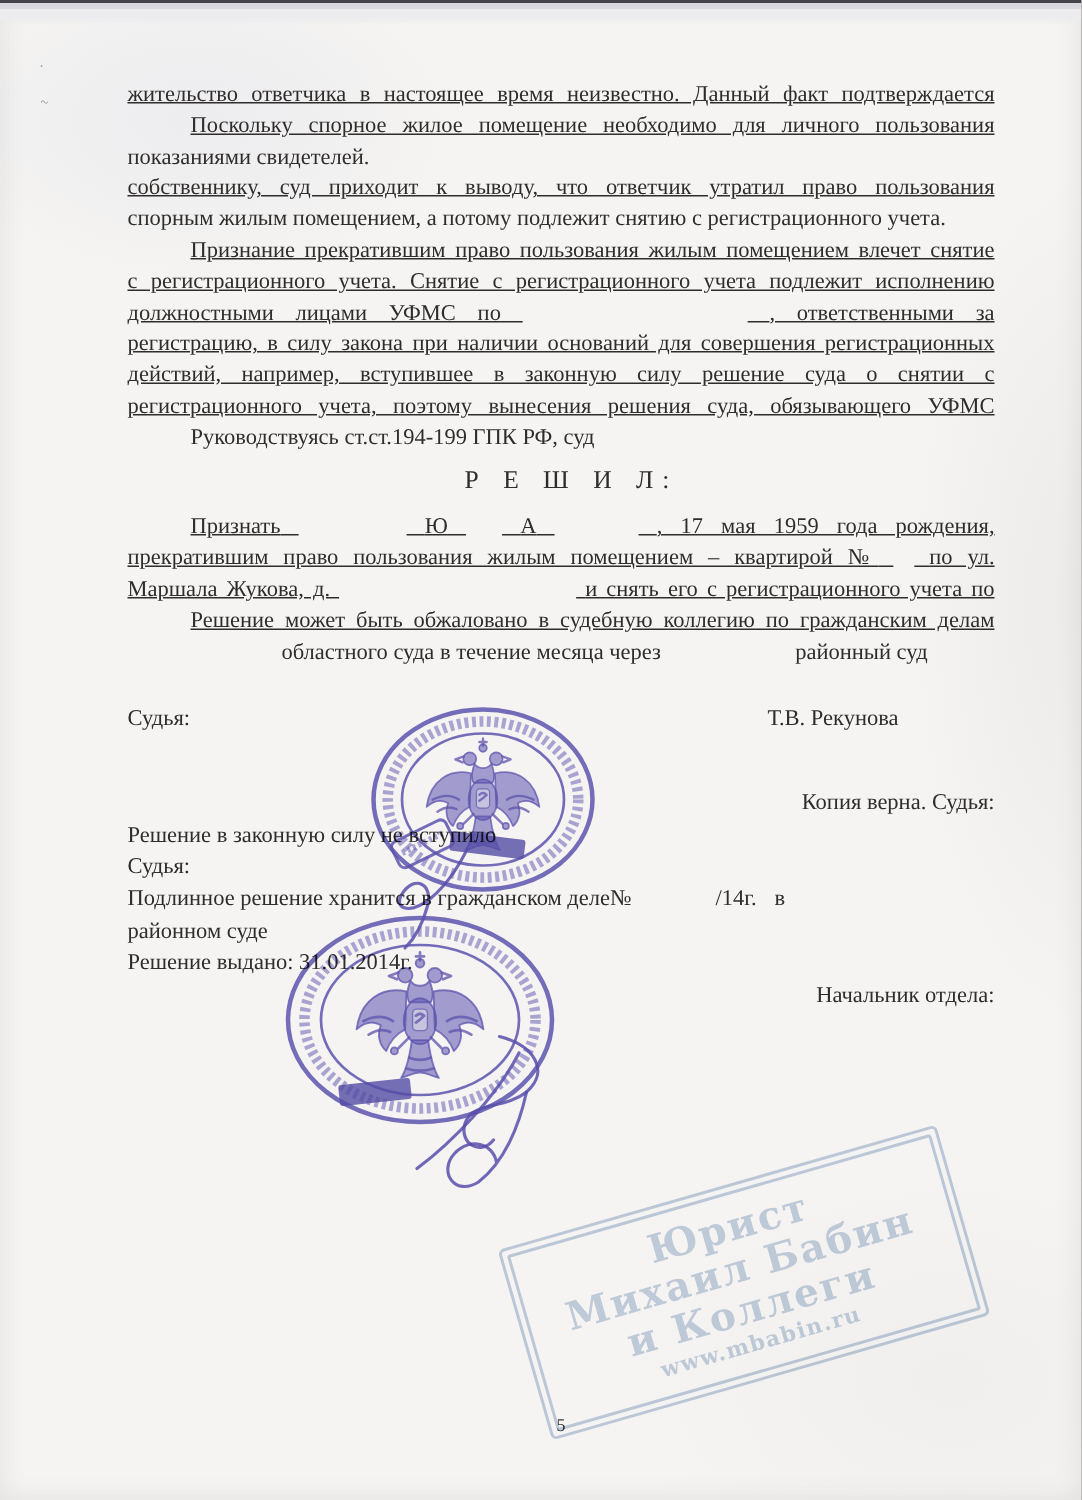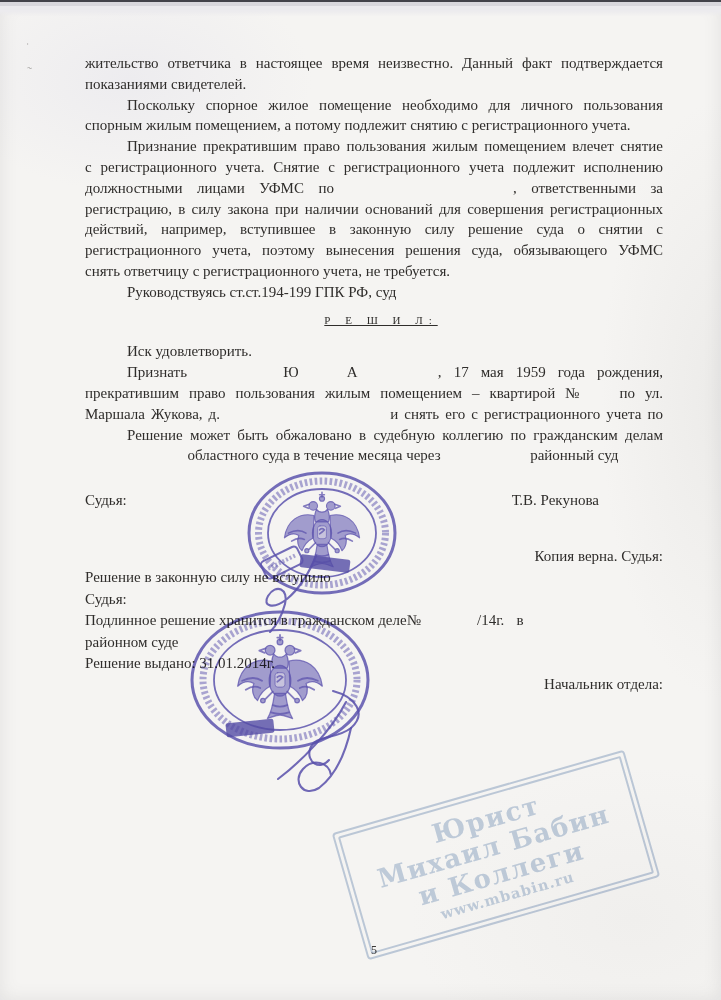--- a/index.html
+++ b/index.html
@@ -18,28 +18,28 @@
   .edge-top{
     position:absolute;top:0;left:0;width:100%;height:16px;
     background:linear-gradient(#43434a 0 2px,#d9d8dd 2px 6px,#ecebee 6px 11px,rgba(245,244,242,0) 16px);
   }
   .margin-mark{position:absolute;color:#8f8d8a;font-size:9px;line-height:9px;transform:rotate(14deg);}
   .mm1{left:26px;top:40px;}
   .mm2{left:27px;top:64px;}
 
   .doc-body{position:absolute;left:85px;top:53px;width:578px;font-size:15px;line-height:20.8px;}
   .ln{text-align:justify;}
-  .jl{text-align:justify;text-align-last:justify;}
+  .jl{text-align:justify;text-align-last:justify;text-decoration:underline;}
   .ind{text-indent:42px;}
   .ctr{text-align:center;text-align-last:center;padding-left:58px;}
   .gap{display:inline-block;height:1px;vertical-align:baseline;}
 
   .decision-heading{
-    font-size:11px;font-weight:normal;letter-spacing:6px;
-    text-align:center;margin:7px 0 11px 14px;line-height:20.8px;text-decoration:underline;
+    font-size:17px;font-weight:normal;letter-spacing:6px;
+    text-align:center;margin:7px 0 11px 14px;line-height:20.8px;
   }
   .sig-row{display:flex;justify-content:space-between;margin-top:24px;padding-right:64px;}
   .cert-block{margin-top:35px;line-height:21.4px;}
 
   .page-number{position:absolute;left:85px;top:943px;width:578px;text-align:center;
     font-size:12px;color:#3a3836;}
 
   
   .stamp-layer{position:absolute;left:150px;top:440px;width:372px;height:372px;
     mix-blend-mode:multiply;opacity:.93;filter:blur(.3px);}
@@ -72,38 +72,37 @@
 <body>
 
 <div class="page">
   <div class="edge-top"></div>
   <div class="margin-mark mm1">·</div>
   <div class="margin-mark mm2">~</div>
 
   <div class="doc-body">
 
     <div class="ln jl">жительство ответчика в настоящее время неизвестно. Данный факт подтверждается</div>
+    <div class="ln jl ind">Поскольку спорное жилое помещение необходимо для личного пользования</div>
+
     <div class="ln">показаниями свидетелей.</div>
-
-    <div class="ln jl ind">Поскольку спорное жилое помещение необходимо для личного пользования</div>
+    <div class="ln jl">собственнику, суд приходит к выводу, что ответчик утратил право пользования</div>
     <div class="ln">спорным жилым помещением, а потому подлежит снятию с регистрационного учета.</div>
 
     <div class="ln jl ind">Признание прекратившим право пользования жилым помещением влечет снятие</div>
     <div class="ln jl">с регистрационного учета. Снятие с регистрационного учета подлежит исполнению</div>
     <div class="ln jl"><span>должностными лицами УФМС по</span> <span class="gap" style="width:150px"></span> <span>, ответственными за</span></div>
     <div class="ln jl">регистрацию, в силу закона при наличии оснований для совершения регистрационных</div>
     <div class="ln jl">действий, например, вступившее в законную силу решение суда о снятии с</div>
     <div class="ln jl">регистрационного учета, поэтому вынесения решения суда, обязывающего УФМС</div>
-    <div class="ln">снять ответчицу с регистрационного учета, не требуется.</div>
 
     <div class="ln ind">Руководствуясь ст.ст.194-199 ГПК РФ, суд</div>
 
     <h2 class="decision-heading">Р Е Ш И Л:</h2>
 
-    <div class="ln ind">Иск удовлетворить.</div>
     <div class="ln jl ind"><span>Признать</span> <span class="gap" style="width:72px"></span> <span>Ю</span> <span class="gap" style="width:24px"></span> <span>А</span> <span class="gap" style="width:56px"></span> <span>, 17 мая 1959 года рождения,</span></div>
     <div class="ln jl"><span>прекратившим право пользования жилым помещением – квартирой №</span> <span class="gap" style="width:14px"></span> <span>по ул.</span></div>
     <div class="ln jl"><span>Маршала Жукова, д.</span> <span class="gap" style="width:158px"></span> <span>и снять его с регистрационного учета по</span></div>
     <div class="ln jl ind">Решение может быть обжаловано в судебную коллегию по гражданским делам</div>
     <div class="ln ctr"><span>областного суда в течение месяца через</span> <span class="gap" style="width:82px"></span> <span>районный суд</span></div>
 
     <div class="sig-row">
       <span>Судья:</span>
       <span>Т.В. Рекунова</span>
     </div>

